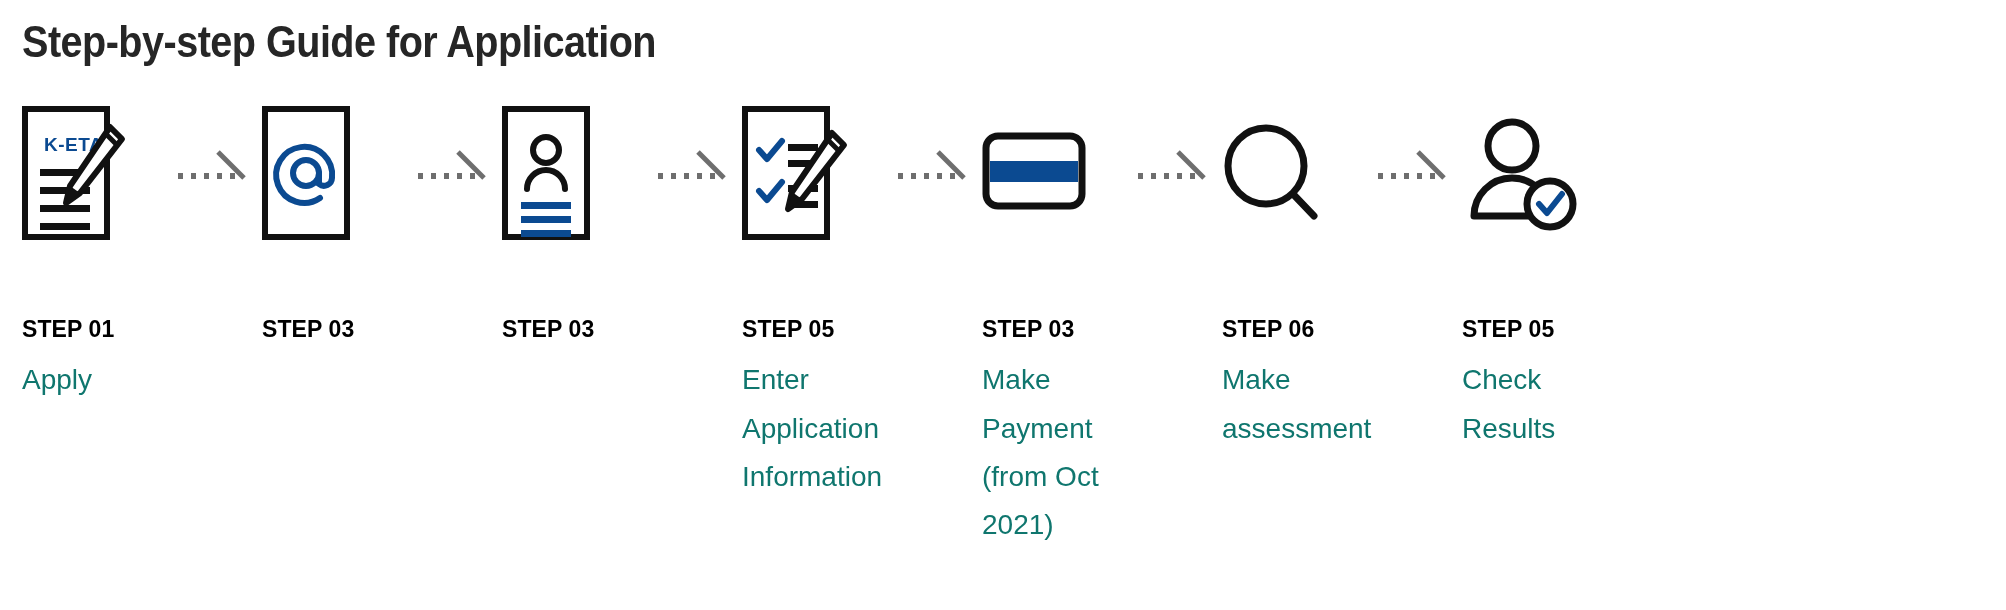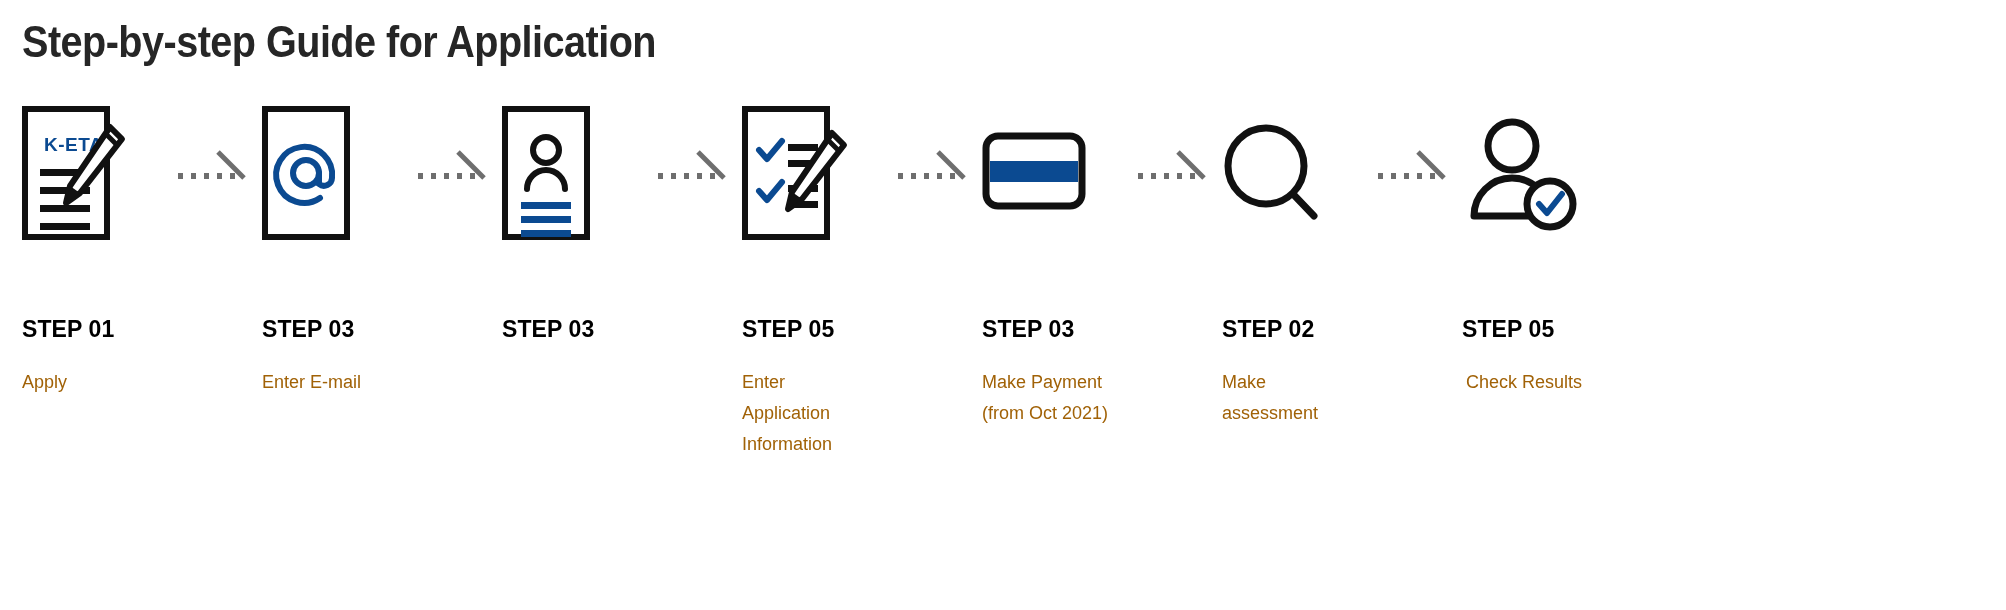--- a/index.html
+++ b/index.html
@@ -54,39 +54,39 @@
   .icon-box svg { display: block; overflow: visible; }
   .step-label {
     margin-top: 70px;
     font-size: 23px;
     font-weight: 700;
     line-height: 1.2;
     color: #000000;
     letter-spacing: 0.1px;
   }
   .step-desc {
-    margin-top: 24px;
-    font-size: 18px;
+    margin-top: 13px;
+    font-size: 28px;
     font-weight: 400;
     line-height: 1.72;
-    color: #a16207;
+    color: #0f766e;
     width: 132px;
   }
   .connector {
     width: 0;
     flex: 0 0 0;
     position: relative;
   }
   .connector svg {
     position: absolute;
     top: 44px;
     left: -88px;
     display: block;
   }
-  .step:last-child .step-desc { width: 120px; text-align: right; }
+  .step:last-child .step-desc { width: 120px; }
 </style>
 </head>
 <body>
 
 <div class="page">
 
   <h1 class="page-title">Step-by-step Guide for Application</h1>
 
   <div class="steps-row">
 
@@ -121,21 +121,20 @@
       <div class="icon-box">
         <svg width="112" height="134" viewBox="0 0 112 134">
           <rect x="3" y="3" width="82" height="128" fill="#ffffff" stroke="#111111" stroke-width="6"></rect>
           <g fill="none" stroke="#0B4A91" stroke-width="6" stroke-linecap="round">
             <circle cx="44" cy="67" r="13"></circle>
             <path d="M57 67 L57 78 A8 8 0 0 0 70 72 A28 28 0 1 0 58 92"></path>
           </g>
         </svg>
       </div>
       <div class="step-label">STEP 03</div>
-      <div class="step-desc">Enter E-mail</div>
     </div>
 
     <div class="connector">
       <svg width="96" height="36" viewBox="0 0 96 36">
         <line x1="4" y1="26" x2="66" y2="26" stroke="#6e6e6e" stroke-width="6" stroke-dasharray="5 8" stroke-linecap="butt"></line>
         <line x1="44" y1="2" x2="70" y2="28" stroke="#6e6e6e" stroke-width="5" stroke-linecap="butt"></line>
       </svg>
     </div>
 
     <div class="step">
@@ -211,21 +210,21 @@
 
     <div class="step">
       <div class="icon-box">
         <svg width="112" height="134" viewBox="0 0 112 134">
           <g fill="none" stroke="#111111" stroke-width="7" stroke-linecap="round">
             <circle cx="44" cy="60" r="38"></circle>
             <line x1="71" y1="88" x2="92" y2="110"></line>
           </g>
         </svg>
       </div>
-      <div class="step-label">STEP 02</div>
+      <div class="step-label">STEP 06</div>
       <div class="step-desc">Make assessment</div>
     </div>
 
     <div class="connector">
       <svg width="96" height="36" viewBox="0 0 96 36">
         <line x1="4" y1="26" x2="66" y2="26" stroke="#6e6e6e" stroke-width="6" stroke-dasharray="5 8" stroke-linecap="butt"></line>
         <line x1="44" y1="2" x2="70" y2="28" stroke="#6e6e6e" stroke-width="5" stroke-linecap="butt"></line>
       </svg>
     </div>
 

